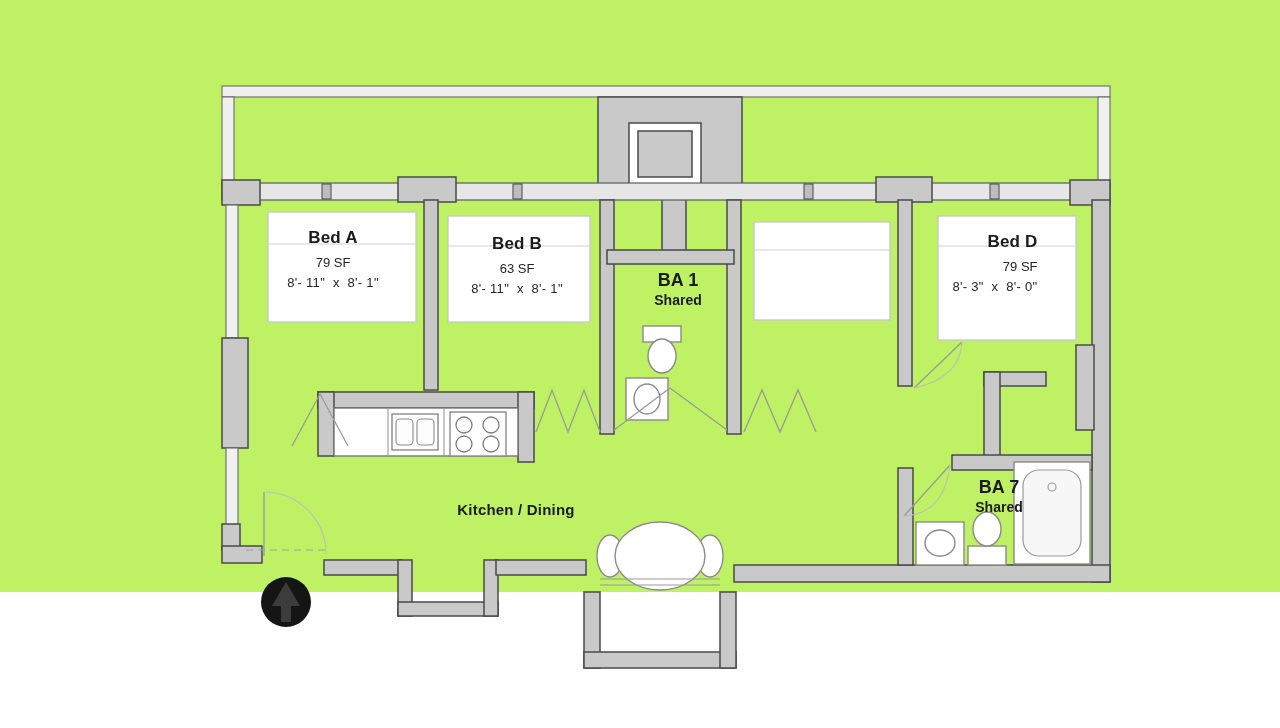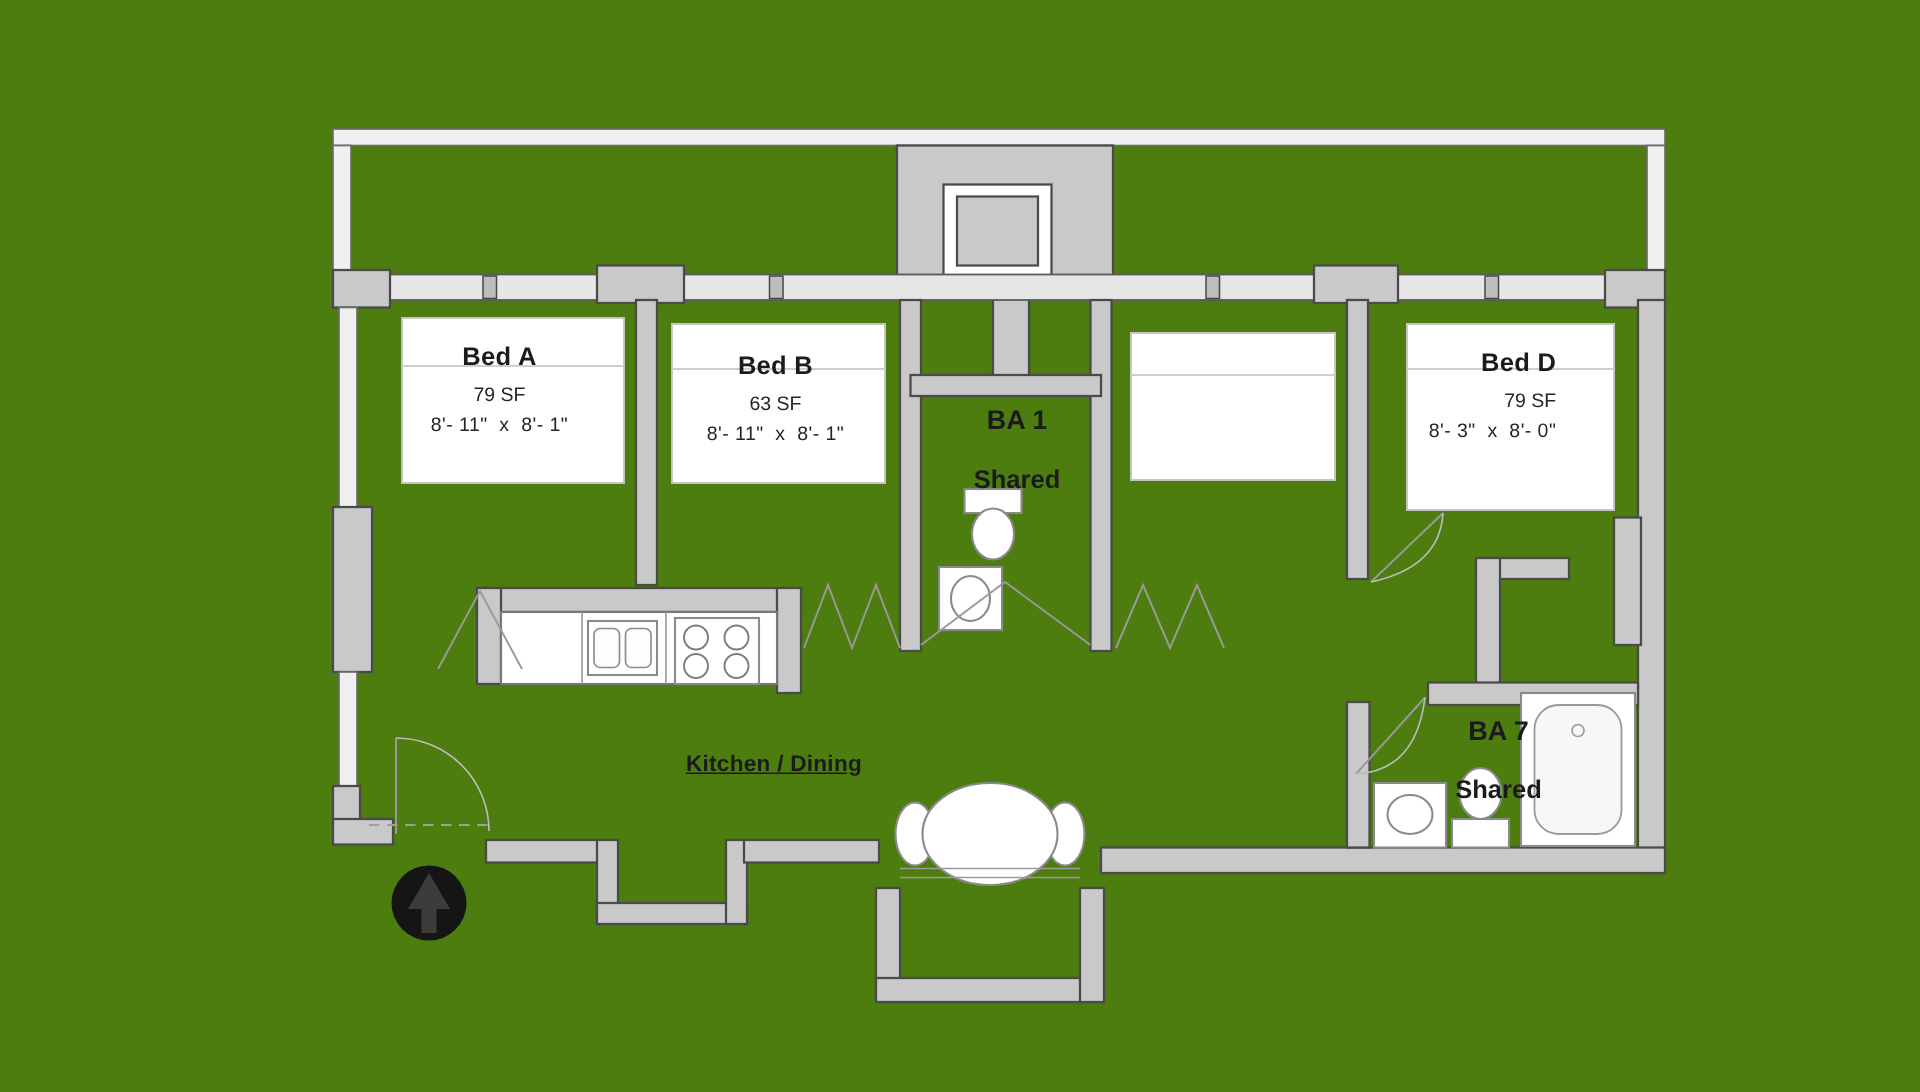--- a/index.html
+++ b/index.html
@@ -1,17 +1,17 @@
 <!DOCTYPE html>
 <html><head>
 <meta charset="utf-8">
 <style>
   html,body{margin:0;padding:0;background:#ffffff;}
   body{width:1280px;height:728px;overflow:hidden;font-family:"Liberation Sans",sans-serif;}
-  .stage{position:relative;width:1280px;height:728px;background:#4d7c0f;}
+  .stage{position:relative;width:1280px;height:592px;background:#bef264;}
   svg{position:absolute;left:0;top:0;}
 
   
   .wall{fill:#c9c9c9;stroke:#4a4a4a;stroke-width:1.5;}
   .wallwhite{fill:#ffffff;stroke:#4a4a4a;stroke-width:1.5;}
   .bandwall{fill:#e6e6e6;stroke:#5a5a5a;stroke-width:1.2;}
   .thinwall{fill:#f0f0f0;stroke:#6b6b6b;stroke-width:1.1;}
   .mullion{fill:#bdbdbd;stroke:#474747;stroke-width:1;}
   .bed{fill:#ffffff;stroke:#c6c6c6;stroke-width:1.3;}
   .bedline{stroke:#cfcfcf;stroke-width:1.2;}
@@ -24,21 +24,21 @@
   .swing{stroke:#9a9a9a;stroke-width:1.3;fill:none;}
   .arc{stroke:#bdbdbd;stroke-width:1.1;fill:none;}
   .dash{stroke:#9f9f9f;stroke-width:1.2;stroke-dasharray:7 5;fill:none;}
 
   
   .room-label{position:absolute;transform:translateX(-50%);text-align:center;color:#1b1b1b;}
   .room-name{font-size:17px;font-weight:700;letter-spacing:.2px;}
   .room-area{font-size:13px;margin-top:7px;color:#252525;}
   .room-dims{font-size:13px;margin-top:5px;color:#252525;white-space:pre;letter-spacing:.3px;}
   .ba-name{font-size:18px;font-weight:600;}
-  .ba-sub{font-size:17px;font-weight:600;margin-top:19px;}
+  .ba-sub{font-size:14px;font-weight:600;margin-top:1px;}
   .kitchen-name{font-size:15px;font-weight:600;letter-spacing:.2px;}
 </style>
 </head>
 <body>
 
 <div class="stage">
 
   <svg width="1280" height="728" viewBox="0 0 1280 728">
 
     <g>
@@ -198,17 +198,17 @@
   <div class="room-label" style="left:678px;top:270px;">
     <div class="ba-name">BA 1</div>
     <div class="ba-sub">Shared</div>
   </div>
 
   <div class="room-label" style="left:999px;top:477px;">
     <div class="ba-name">BA 7</div>
     <div class="ba-sub">Shared</div>
   </div>
 
-  <div class="room-label" style="left:516px;top:501px;text-decoration:underline;">
+  <div class="room-label" style="left:516px;top:501px;">
     <div class="kitchen-name">Kitchen / Dining</div>
   </div>
 
 </div>
 
 </body></html>

